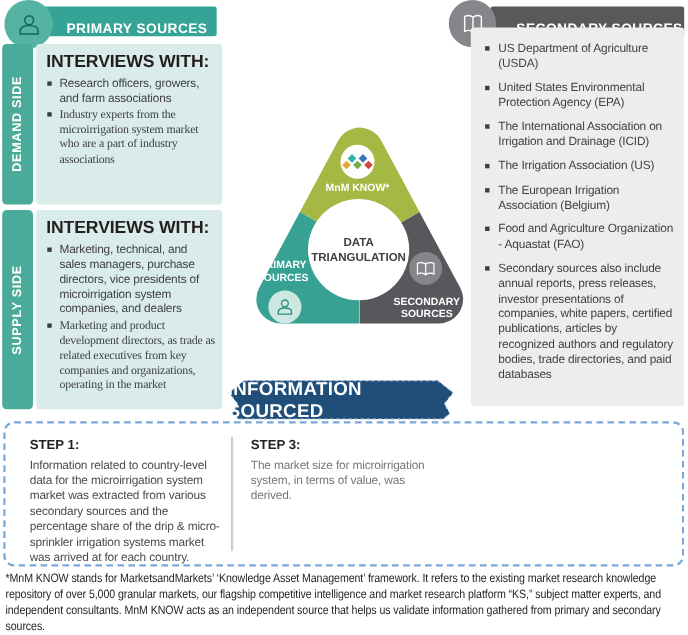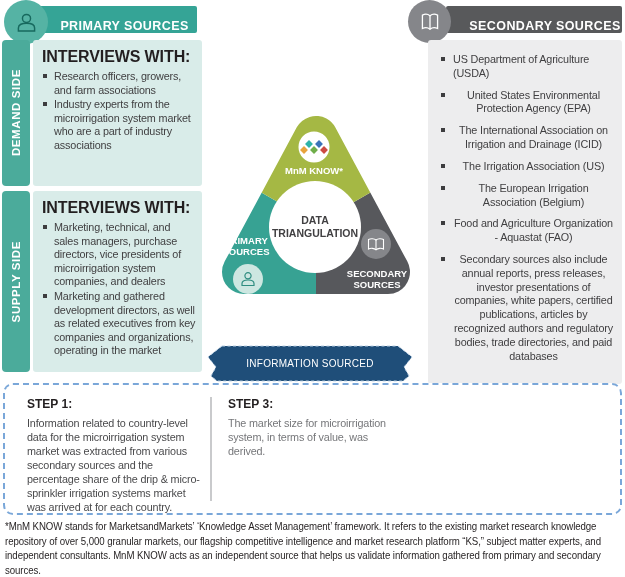--- a/index.html
+++ b/index.html
@@ -21,40 +21,40 @@
                 display:flex; align-items:center; justify-content:center; }
   .side-strip span { writing-mode:vertical-rl; transform:rotate(180deg); color:#fff; font-weight:bold;
                      font-size:11.5px; letter-spacing:.6px; white-space:nowrap; }
   .strip-demand { top:40px; height:146px; }
   .strip-supply { top:191px; height:181px; }
 
   .panel { position:absolute; border-radius:3px; }
   .panel-mint { left:33px; width:169px; background:#d9ece9; padding:8px 6px 6px 9px; }
   .panel-demand { top:40px; height:146px; }
   .panel-supply { top:191px; height:181px; }
-  .panel-gray { left:428px; top:40px; width:194px; height:344px; background:#ededee; padding:13px 8px 6px 12px; }
+  .panel-gray { left:428px; top:25px; width:194px; height:344px; background:#ededee; padding:13px 8px 6px 12px; }
 
   .iv-heading { font-size:16px; font-weight:bold; color:#231f20; margin-bottom:4px; letter-spacing:-.1px; }
   ul.blist { list-style:none; }
   ul.blist li { position:relative; padding-left:12px; font-size:10.8px; line-height:1.26;
                 color:#414042; letter-spacing:-.15px; }
   ul.blist li::before { content:""; position:absolute; left:1px; top:4px; width:4px; height:4px; background:#3d3d3f; }
-  ul.gap li + li { margin-top:1px; }
+  ul.gap li + li { margin-top:1px;font-family:Liberation Serif, serif; }
   .panel-gray ul.blist li { font-size:10.8px; line-height:1.28; padding-left:13px; }
-  .panel-gray ul.blist li + li { margin-top:8px;text-align:center; }
+  .panel-gray ul.blist li + li { margin-top:8px; }
   .panel-gray ul.blist li::before { top:4px; }
 
   
-  .triangle-wrap { position:absolute; left:218px; top:112px; width:196px; height:196px; }
+  .triangle-wrap { position:absolute; left:229px; top:112px; width:196px; height:196px; }
 
   
   .banner { position:absolute; left:207px; top:345px; width:206px; height:37px; z-index:3; }
   .banner svg { position:absolute; inset:0; }
   .banner .lbl { position:absolute; inset:0; display:flex; align-items:center; justify-content:center;
-                 color:#fff; font-weight:normal; font-size:10px; letter-spacing:.3px; }
+                 color:#fff; font-weight:bold; font-size:17px; letter-spacing:.3px; }
 
   
   .steps-box { position:absolute; left:3px; top:383px; width:619px; height:132px; background:#fff;
                border:2px dashed #7aa7d9; border-radius:10px; display:flex; z-index:1; }
   .step-col { padding:12px 14px 8px 16px; }
   .step-col.c1 { width:205px; padding-left:22px; padding-right:8px; }
   .step-col.c2 { width:208px; }
   .step-col.c3 { width:200px; }
   .v-div { width:1px; background:#c9cacc; margin:12px 0; }
   .step-title { font-size:12px; font-weight:bold; color:#231f20; margin-bottom:5px; }
@@ -102,21 +102,21 @@
     </ul>
   </div>
 
   <div class="side-strip strip-supply">
     <span>SUPPLY SIDE</span>
   </div>
   <div class="panel panel-mint panel-supply">
     <div class="iv-heading">INTERVIEWS WITH:</div>
     <ul class="blist gap">
       <li>Marketing, technical, and sales managers, purchase directors, vice presidents of microirrigation system companies, and dealers</li>
-      <li>Marketing and gathered development directors, as well as related executives from key companies and organizations, operating in the market</li>
+      <li>Marketing and product development directors, as trade as related executives from key companies and organizations, operating in the market</li>
     </ul>
   </div>
 
   <div class="panel panel-gray">
     <ul class="blist">
       <li>US Department of Agriculture (USDA)</li>
       <li>United States Environmental Protection Agency (EPA)</li>
       <li>The International Association on Irrigation and Drainage (ICID)</li>
       <li>The Irrigation Association (US)</li>
       <li>The European Irrigation Association (Belgium)</li>

